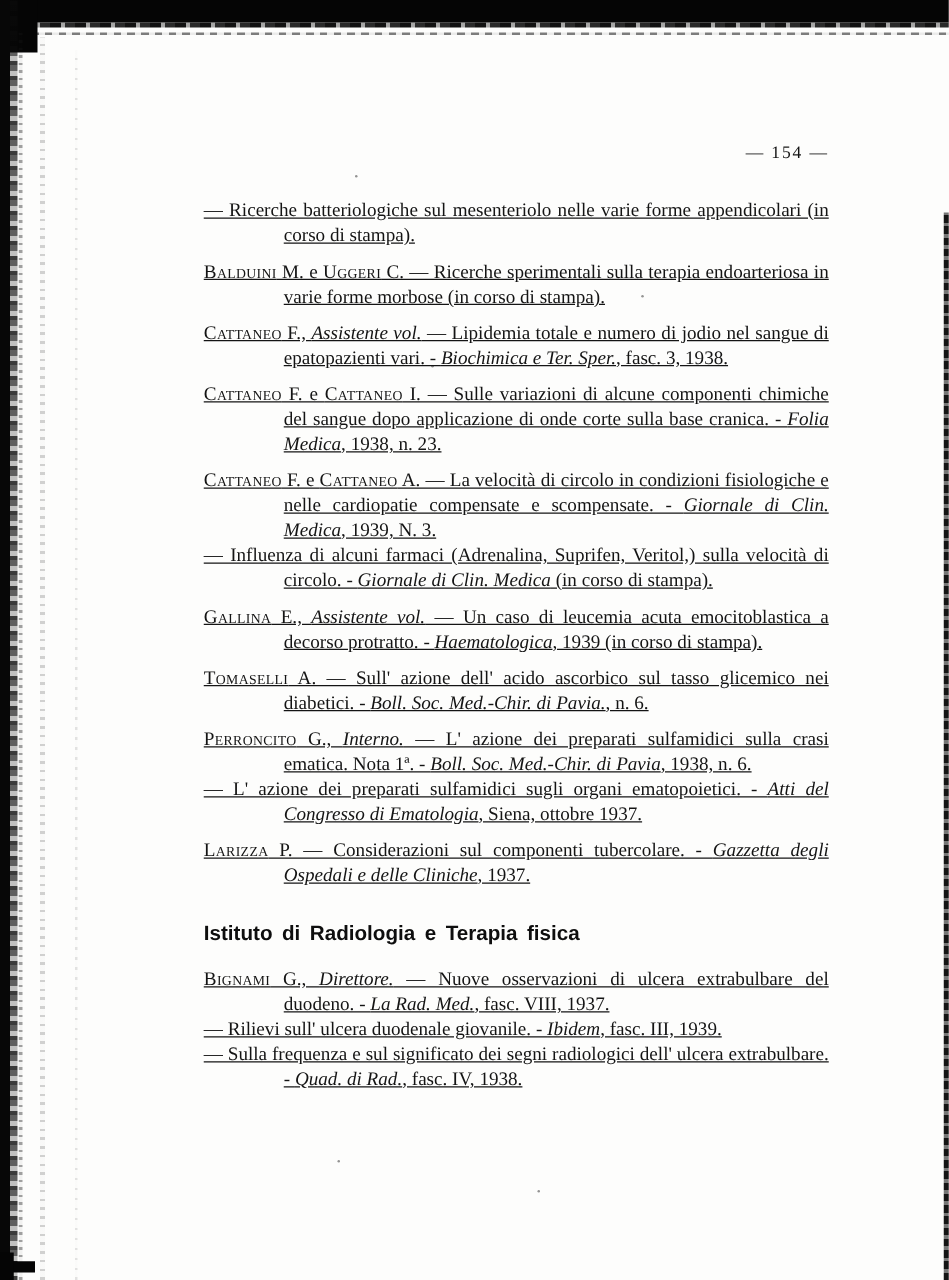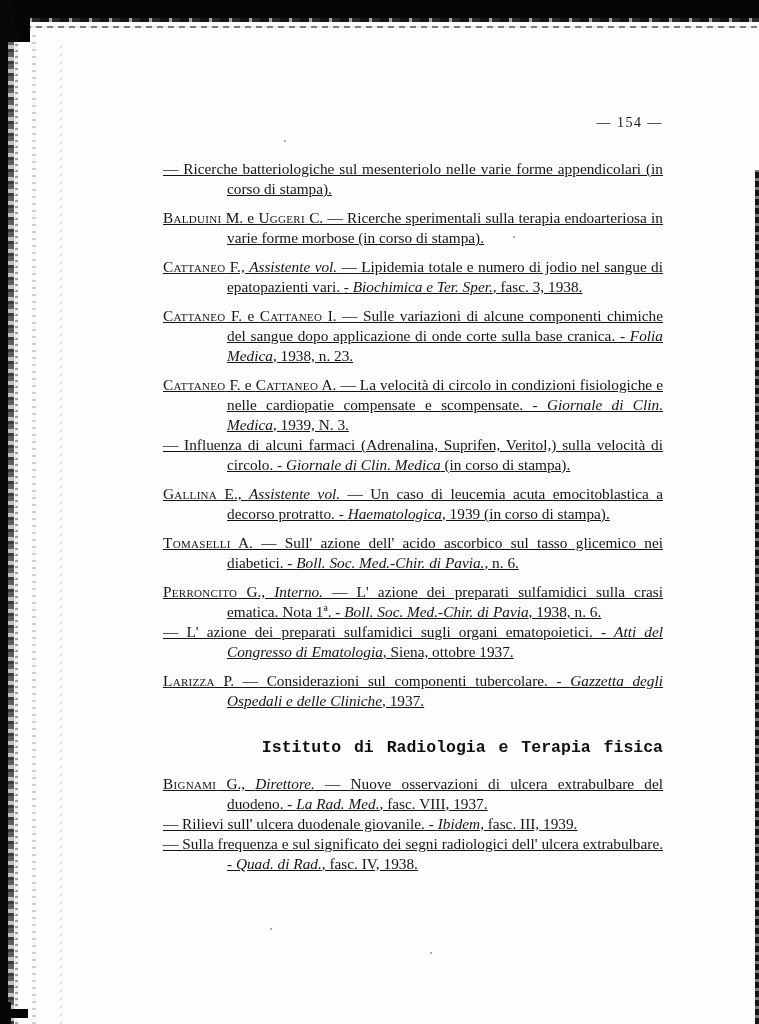--- a/index.html
+++ b/index.html
@@ -36,22 +36,22 @@
   .page-content { position:absolute; left:163px; top:115px; width:500px; }
   .page-number { text-align:right; font-size:14px; letter-spacing:1.5px; margin:0 0 28px 0; }
   .entry {
     font-size:15.3px; line-height:20px; margin:9px 0 0 0;
     text-align:justify; padding-left:64px; text-indent:-64px;text-decoration:underline;
   }
   .entry.tight { margin-top:0; }
   .entry .sc { font-variant:small-caps; letter-spacing:.3px; }
   .entry .it { font-style:italic; }
   .section-heading {
-    font-family:Liberation Mono, monospace; font-weight:bold;
-    font-size:16.5px; word-spacing:3px; text-align:right;
+    font-family:Liberation Sans, sans-serif; font-weight:bold;
+    font-size:16.5px; word-spacing:3px; text-align:left;
     margin:27px 0 17px 0; color:#0e0e0e;
   }
 </style>
 </head>
 <body>
 
 <div class="top-band"></div>
 <div class="top-band-notch"></div>
 <div class="top-rough-line"></div>
 <div class="top-faint-line"></div>

